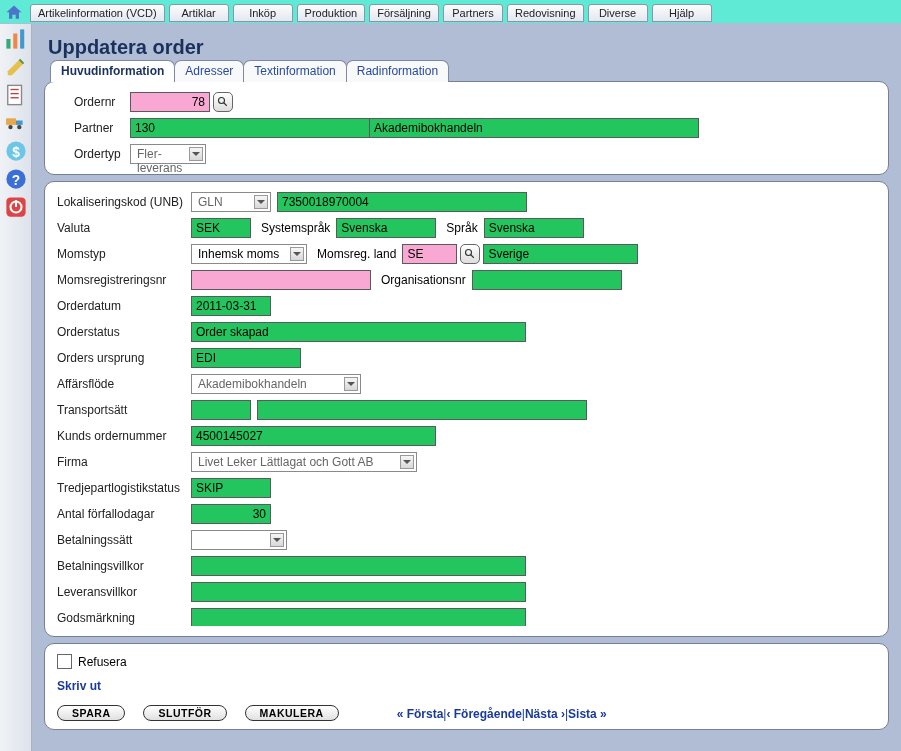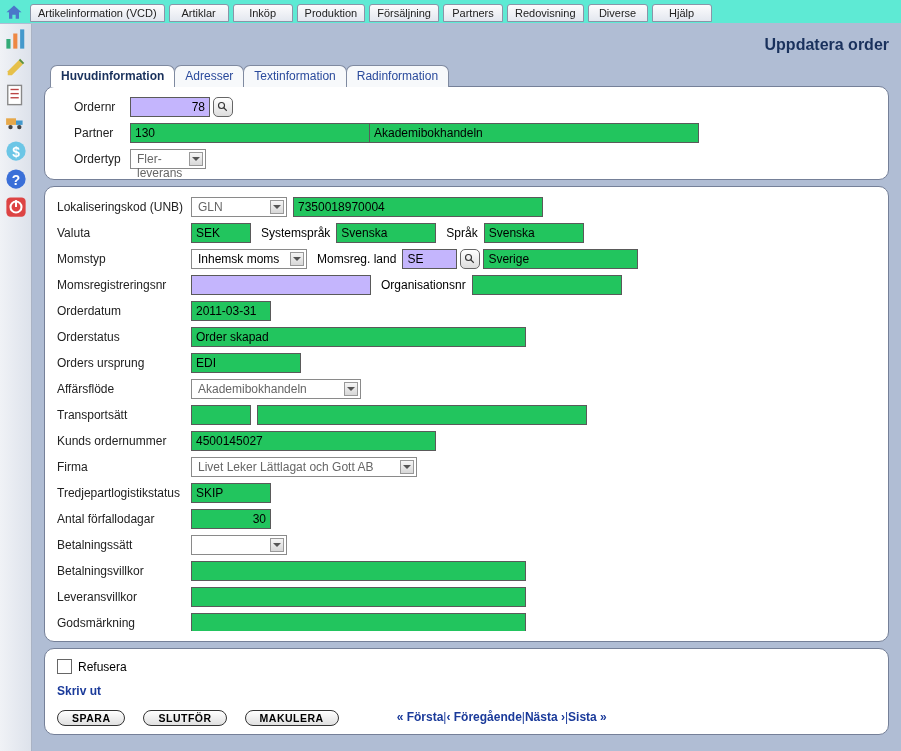--- a/index.html
+++ b/index.html
@@ -64,26 +64,25 @@
 .main {
   position: absolute;
   left: 32px;
   top: 24px;
   right: 0;
   bottom: 0;
   background: #b0bdd4;
   padding: 12px 12px 2px 12px;
 }
 .page-title {
-  font-size: 16px;
+  font-size: 20px;
   font-weight: bold;
   color: #19315c;
-  margin-bottom: 10px;
+  margin-bottom: 0;
   margin-left: 4px;
-  text-align: right;
 }
 .tab-row {
   display: flex;
   gap: 0;
   margin-left: 6px;
   position: relative;
   top: 1px;
   z-index: 2;
   align-items: center;
 }
@@ -131,21 +130,21 @@
   color: #222;
 }
 .inp, .sel {
   background: #22c55e;
   border: 1px solid #5a5a5a;
   padding: 2px 4px;
   font-size: 12px;
   height: 20px;
   color: #000;
 }
-.inp.white { background: #c4b5fd; }
+.inp.white { background: #f9a8d4; }
 .sel-wrap {
   position: relative;
   display: inline-block;
   background: #fff;
   border: 1px solid #8a8a8a;
   height: 20px;
 }
 .sel-wrap .sel-text {
   padding: 2px 20px 2px 6px;
   color: #666;
@@ -187,21 +186,21 @@
   margin-right: 6px;
 }
 .link {
   color: #1a3a9a;
   font-weight: bold;
   cursor: pointer;
   font-size: 12px;
 }
 .action-row {
   display: flex;
-  align-items: flex-start;
+  align-items: flex-end;
   gap: 18px;
   margin-top: 12px;
 }
 .action-btn {
   background: linear-gradient(#fff,#e0e0e0);
   border: 1px solid #333;
   border-radius: 10px;
   padding: 1px 14px;
   font-size: 10.5px;
   font-weight: bold;
@@ -321,21 +320,21 @@
         <span class="sel-text">Fler-leverans</span>
         <span class="sel-arrow"></span>
       </span>
     </div>
   </div>
 
   <div class="panel middle">
    <div class="scroll-area">
     <div class="form-row">
       <span class="form-label">Lokaliseringskod (UNB)</span>
-      <span class="sel-wrap" style="width:96px">
+      <span class="sel-wrap" style="width:80px">
         <span class="sel-text">GLN</span>
         <span class="sel-arrow"></span>
       </span>
       <input class="inp" style="width: 250px; margin-left: 6px;" value="7350018970004">
     </div>
     <div class="form-row">
       <span class="form-label">Valuta</span>
       <input class="inp" style="width: 60px;" value="SEK">
       <span class="sub-label">Systemspråk</span>
       <input class="inp" style="width: 100px;" value="Svenska">

